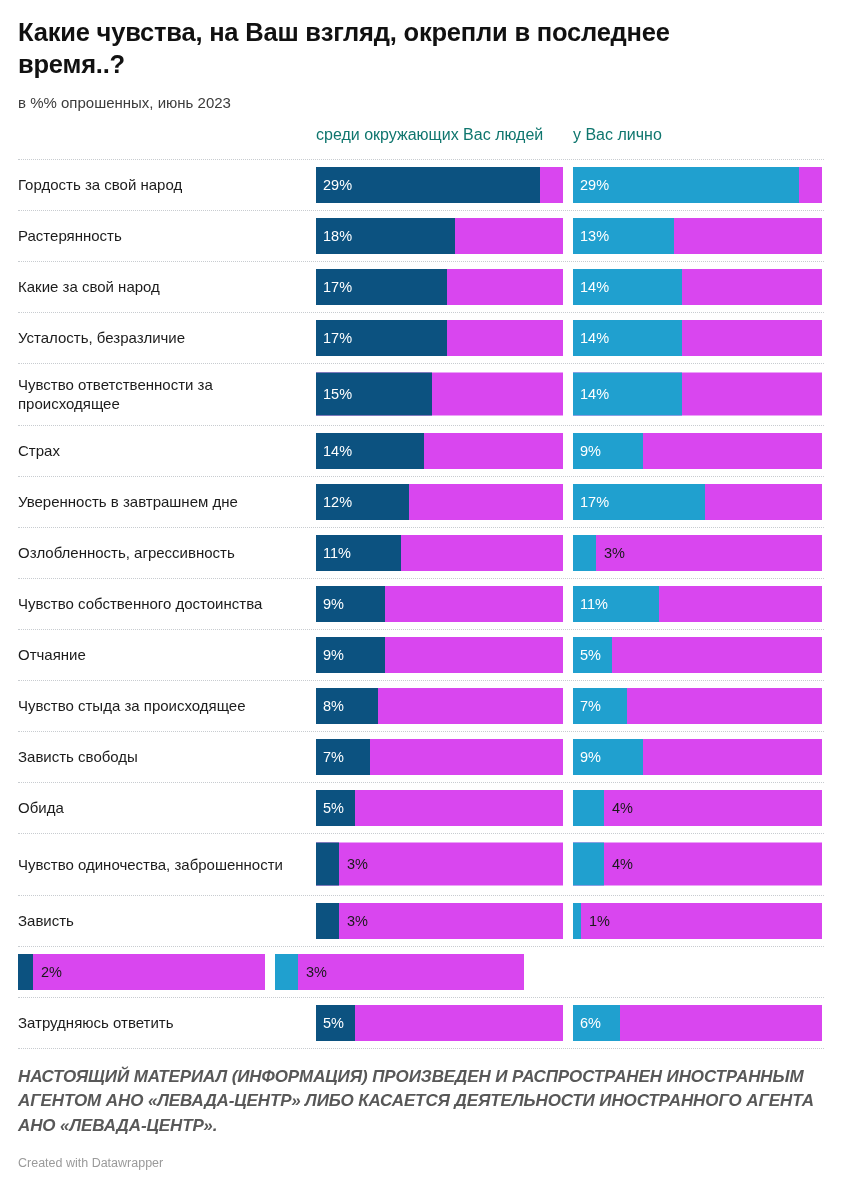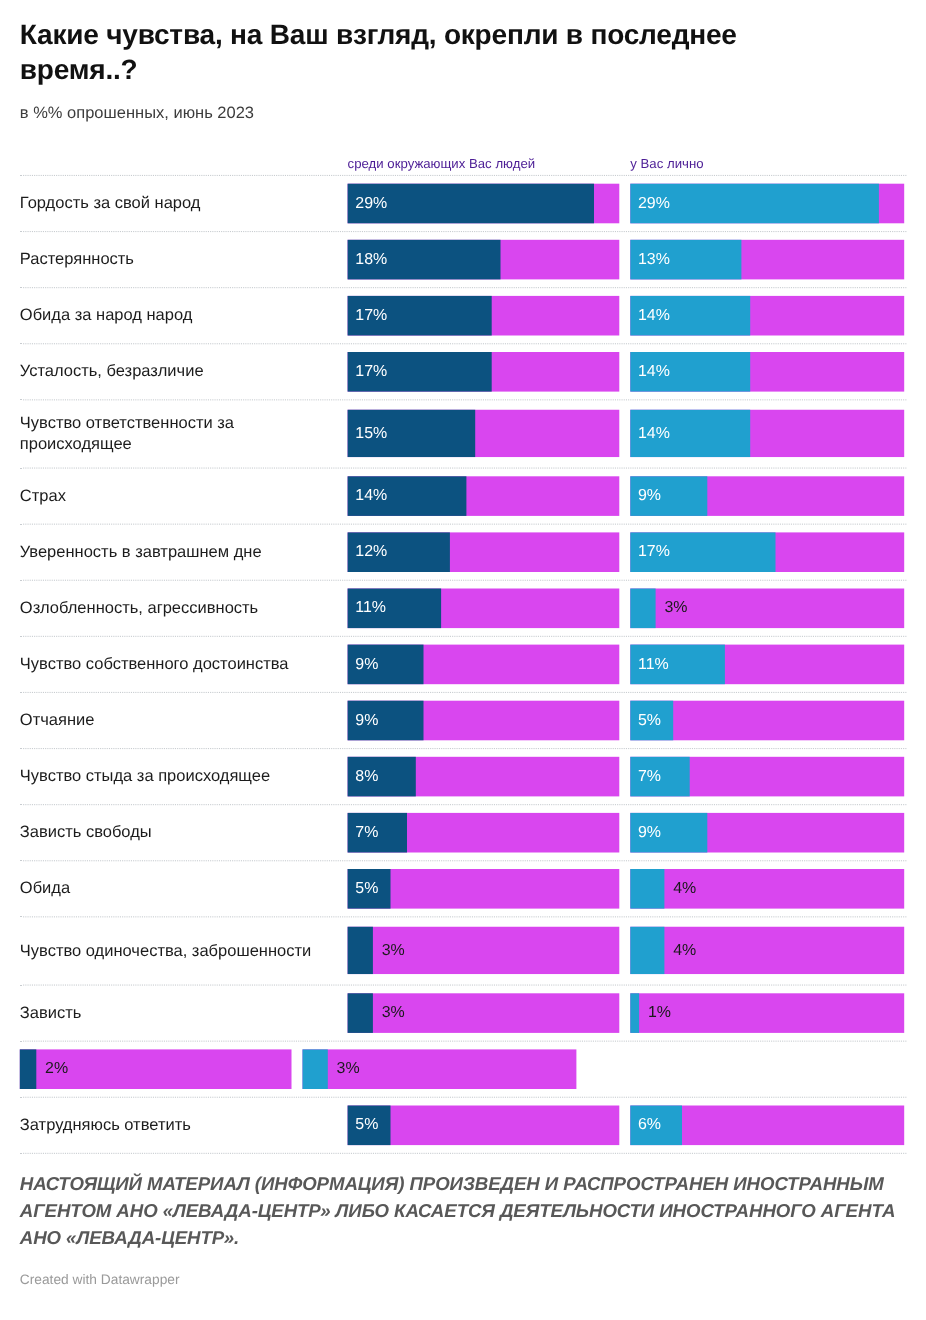--- a/index.html
+++ b/index.html
@@ -45,23 +45,23 @@
   }
 
   
   .col-headers {
     position: relative;
     height: 26px;
     margin-top: 17px;
   }
   .col-header {
     position: absolute;
-    bottom: 0;
-    font-size: 12px;
-    color: #4c1d95;
+    bottom: 12px;
+    font-size: 16px;
+    color: #0f766e;
     white-space: nowrap;
   }
   .col-header.c1 { left: 298px; }
   .col-header.c2 { left: 555px; }
 
   
   .rows {
     position: relative;
     margin-top: 3px;
     border-top: 1px dotted #c8ccd0;
@@ -176,21 +176,21 @@
             <div class="fill d" style="width: 139px;"></div>
             <span class="val inside">18%</span>
           </div>
           <div class="track t2">
             <div class="fill l" style="width: 101px;"></div>
             <span class="val inside">13%</span>
           </div>
         </div>
       </div>
       <div class="row">
-        <div class="row-label">Обида за народ народ</div>
+        <div class="row-label">Какие за свой народ</div>
         <div class="bars">
           <div class="track t1">
             <div class="fill d" style="width: 131px;"></div>
             <span class="val inside">17%</span>
           </div>
           <div class="track t2">
             <div class="fill l" style="width: 109px;"></div>
             <span class="val inside">14%</span>
           </div>
         </div>

